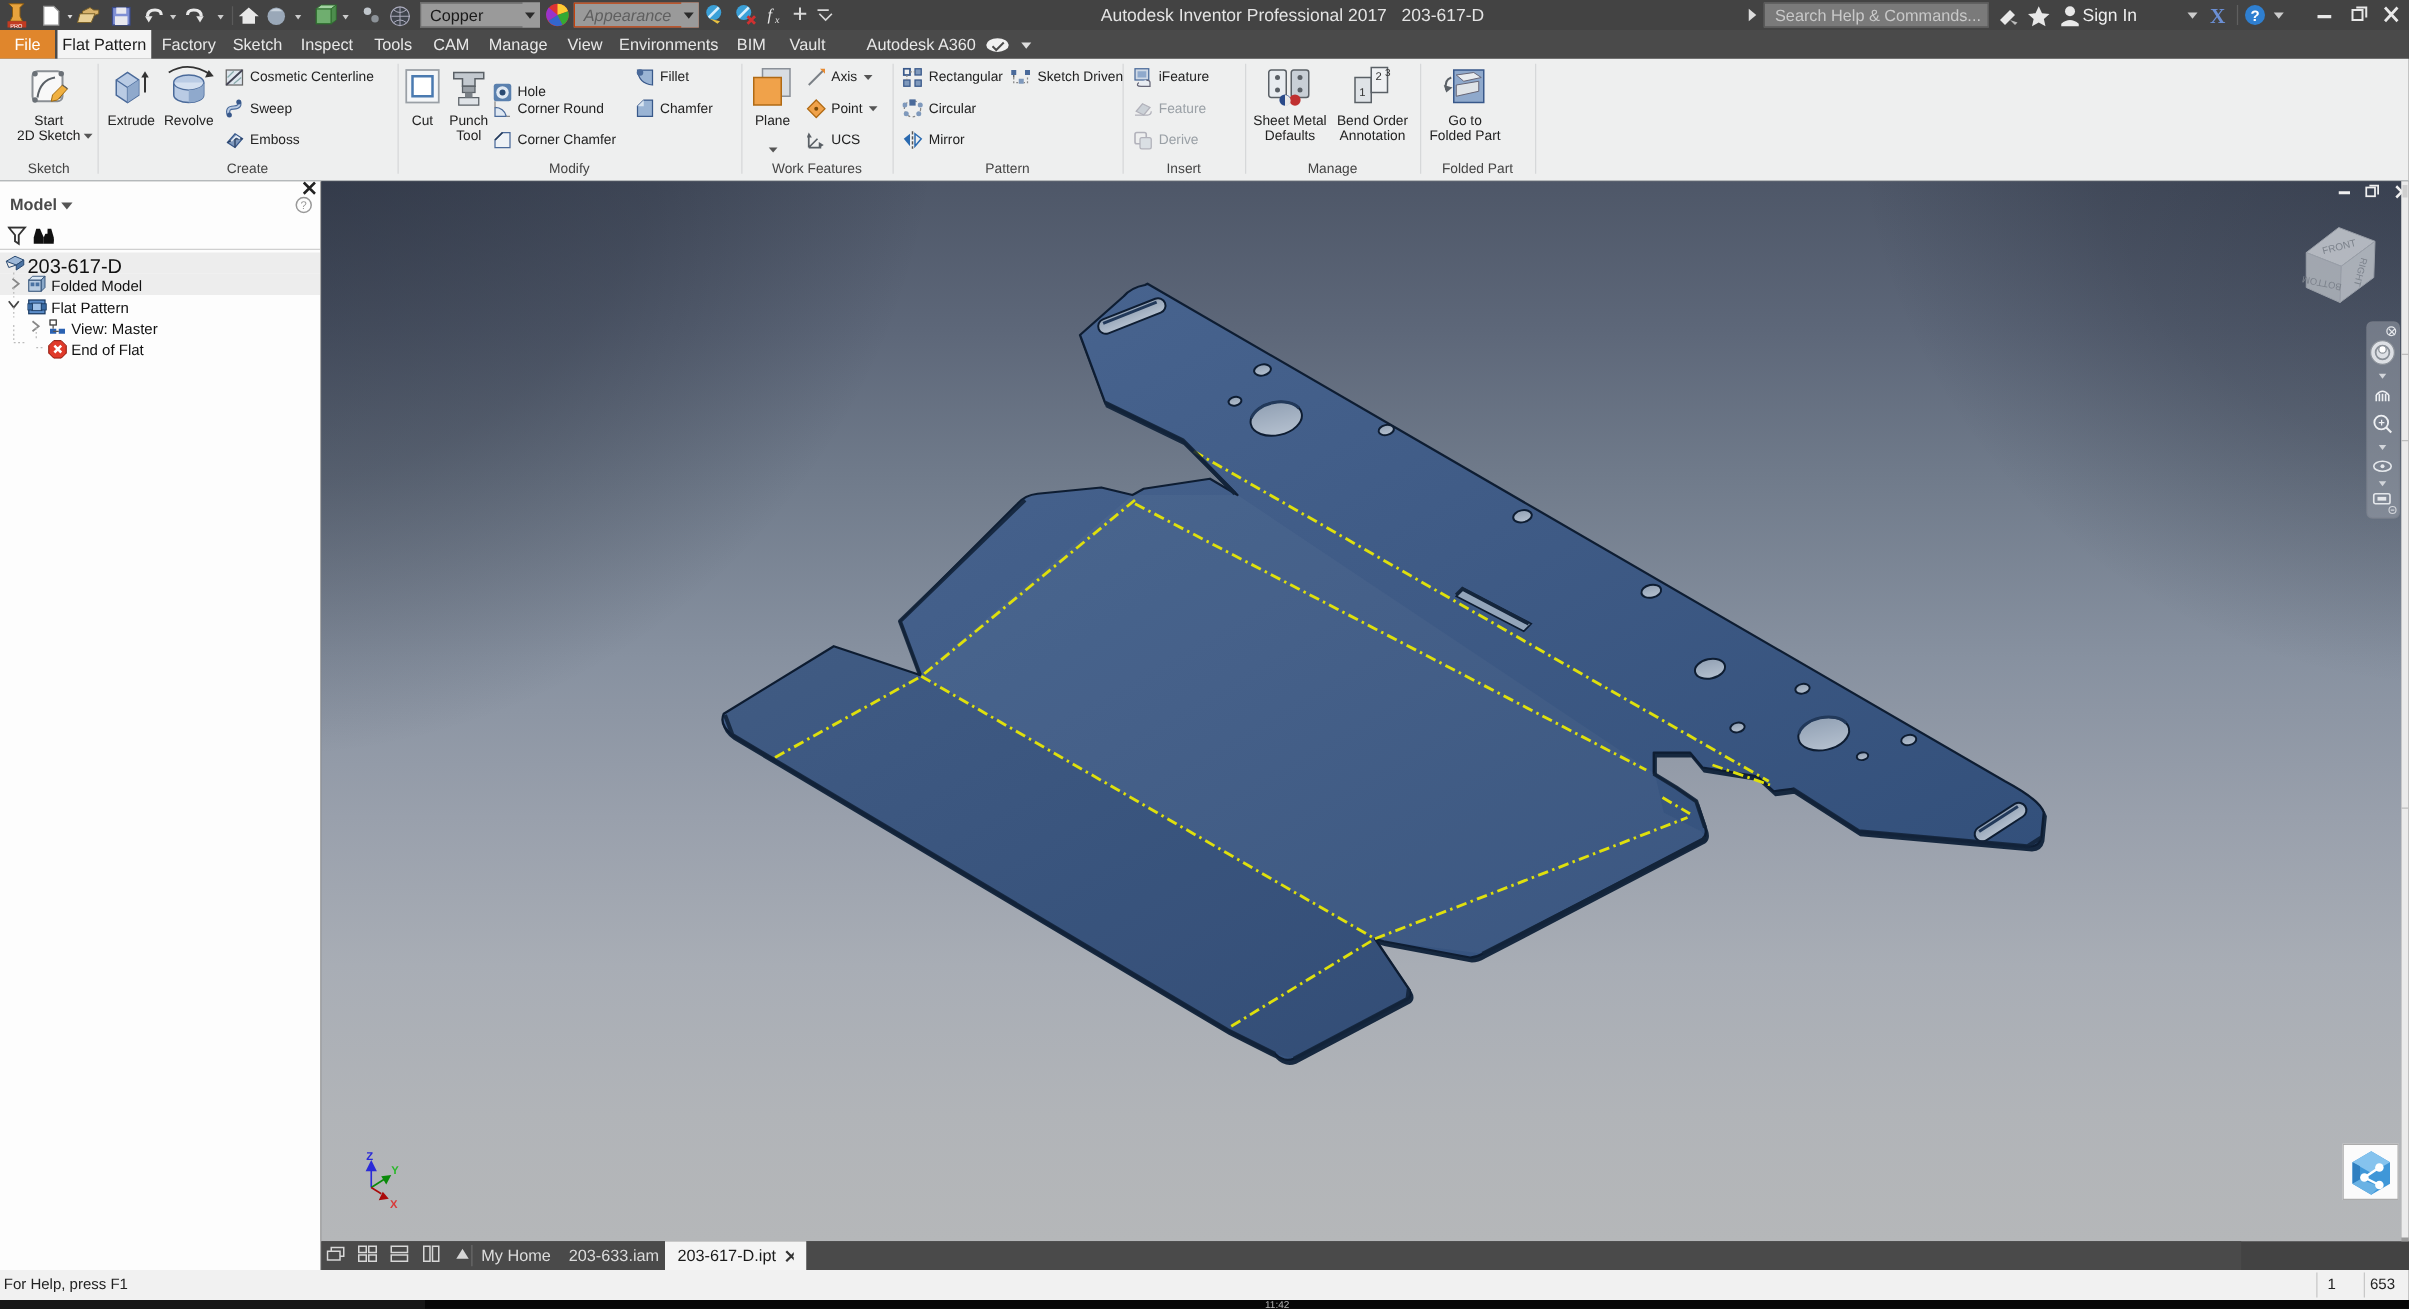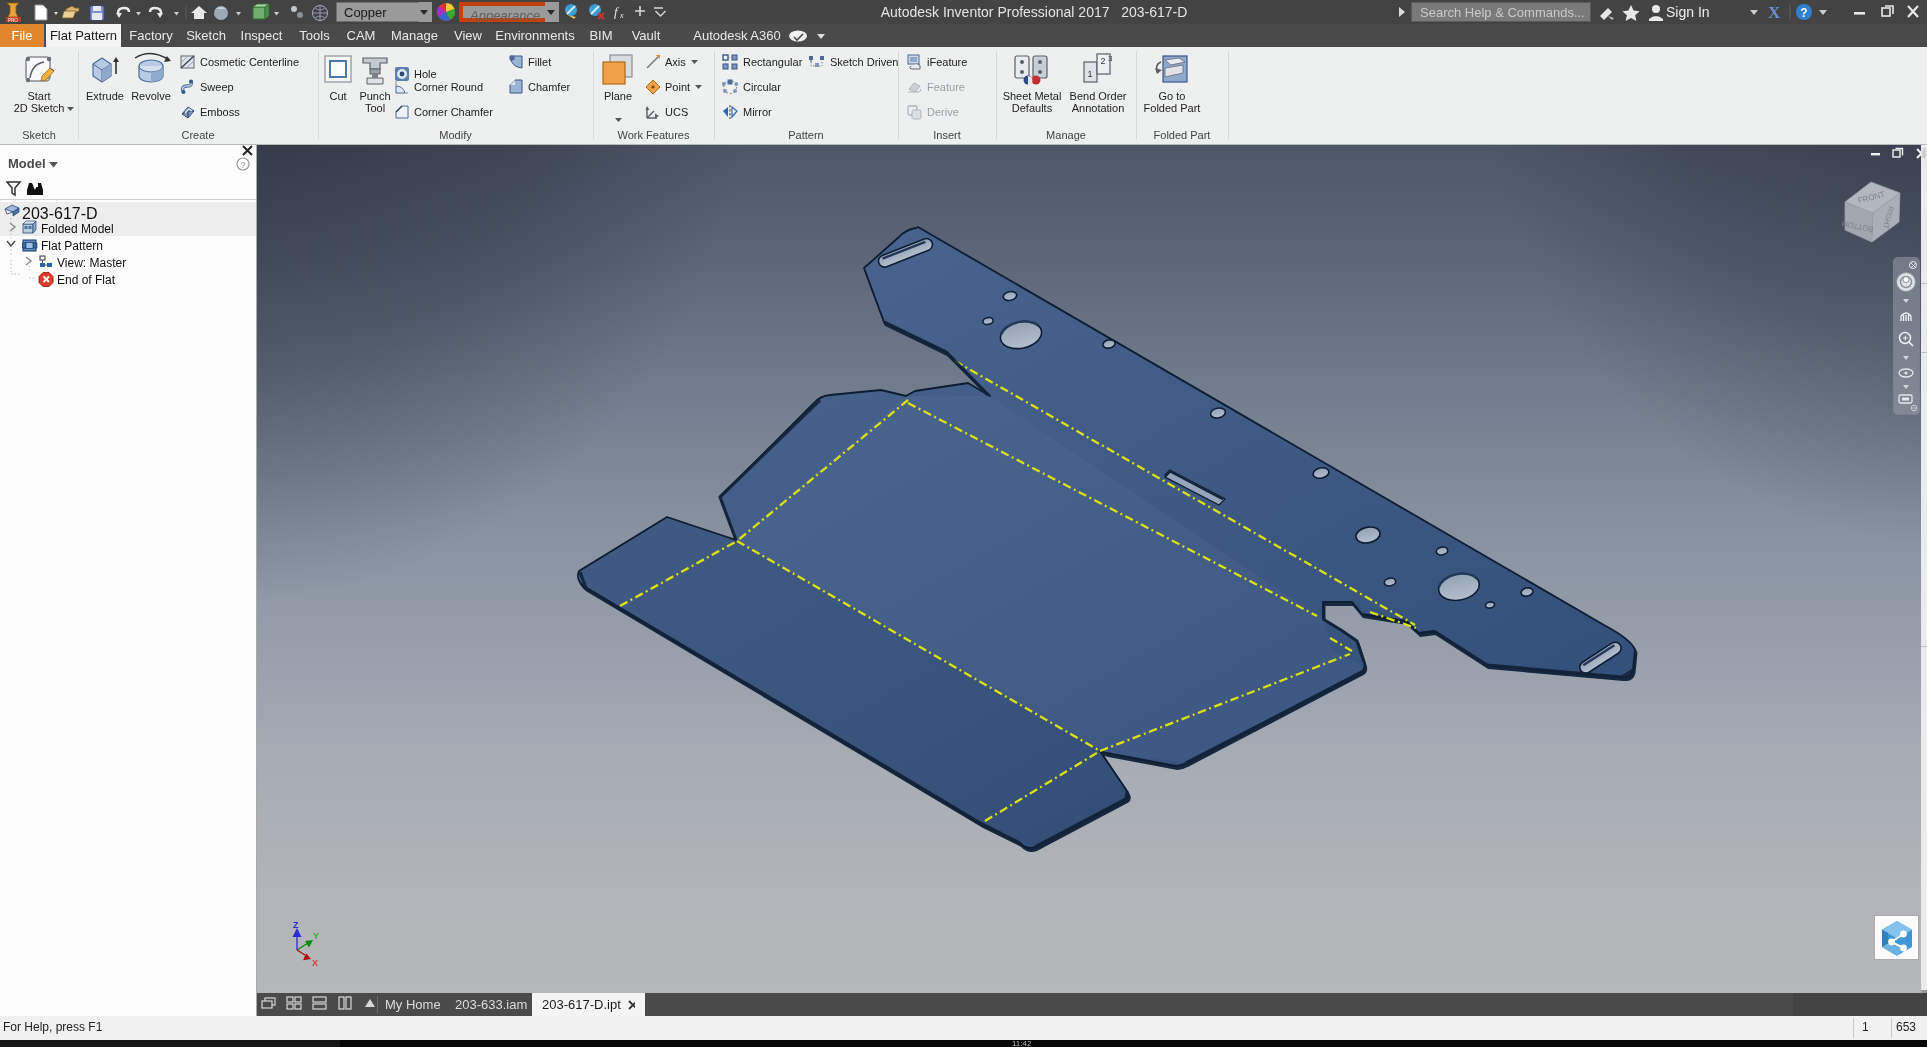--- a/index.html
+++ b/index.html
@@ -85,21 +85,21 @@
     </svg>
 
   <svg class="abs" style="left:436px;top:2px" width="20" height="20">
     <circle cx="10" cy="10" r="9" fill="#d33"></circle>
     <path d="M10 10 L10 1 A9 9 0 0 1 18.5 7 Z" fill="#fc3"></path>
     <path d="M10 10 L18.5 7 A9 9 0 0 1 14 18 Z" fill="#3a3"></path>
     <path d="M10 10 L14 18 A9 9 0 0 1 2.5 14.5 Z" fill="#36c"></path>
     <path d="M10 10 L2.5 14.5 A9 9 0 0 1 3 4 Z" fill="#93c"></path>
   </svg>
 
-  <div class="abs" style="left:459px;top:2px;width:100px;height:20px;background:#9a9a9a;border:4px solid #c2410c;color:#5f5f5f;font-size:13px;font-style:italic;line-height:19px;padding-left:7px;">Appearance</div>
+  <div class="abs" style="left:459px;top:2px;width:100px;height:20px;background:#9a9a9a;border:1px solid #c2410c;color:#5f5f5f;font-size:13px;font-style:italic;line-height:19px;padding-left:7px;">Appearance</div>
   <div class="abs" style="left:545px;top:2px;width:14px;height:20px;background:#9a9a9a;"></div>
   <svg class="abs" style="left:545px;top:2px" width="14" height="20">
       <path d="M2 8 l8 0 l-4 5 z" fill="#2a2a2a"></path>
     </svg>
   <svg class="abs" style="left:562px;top:2px" width="120" height="20">
 
     <circle cx="9" cy="8" r="6" fill="#3aa0d8"></circle>
       <path d="M5 12 l8 -8" stroke="#d8eefc" stroke-width="2"></path>
     <path d="M6 13 l6 4 l2 -2 z" fill="#e8c040"></path>
     <circle cx="33" cy="8" r="6" fill="#3aa0d8"></circle>

